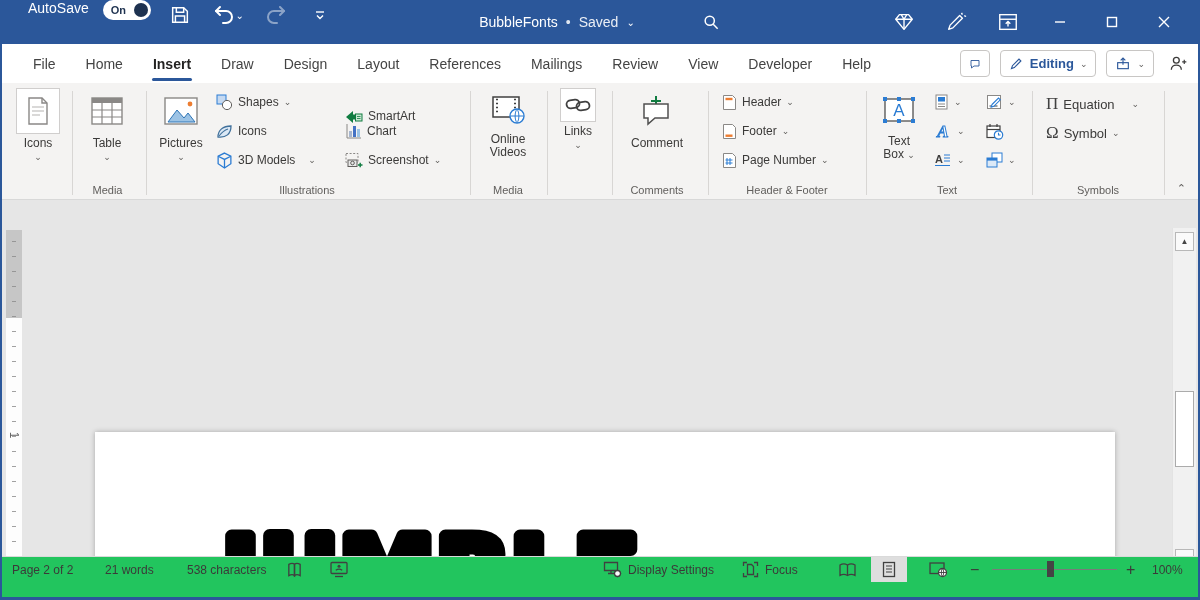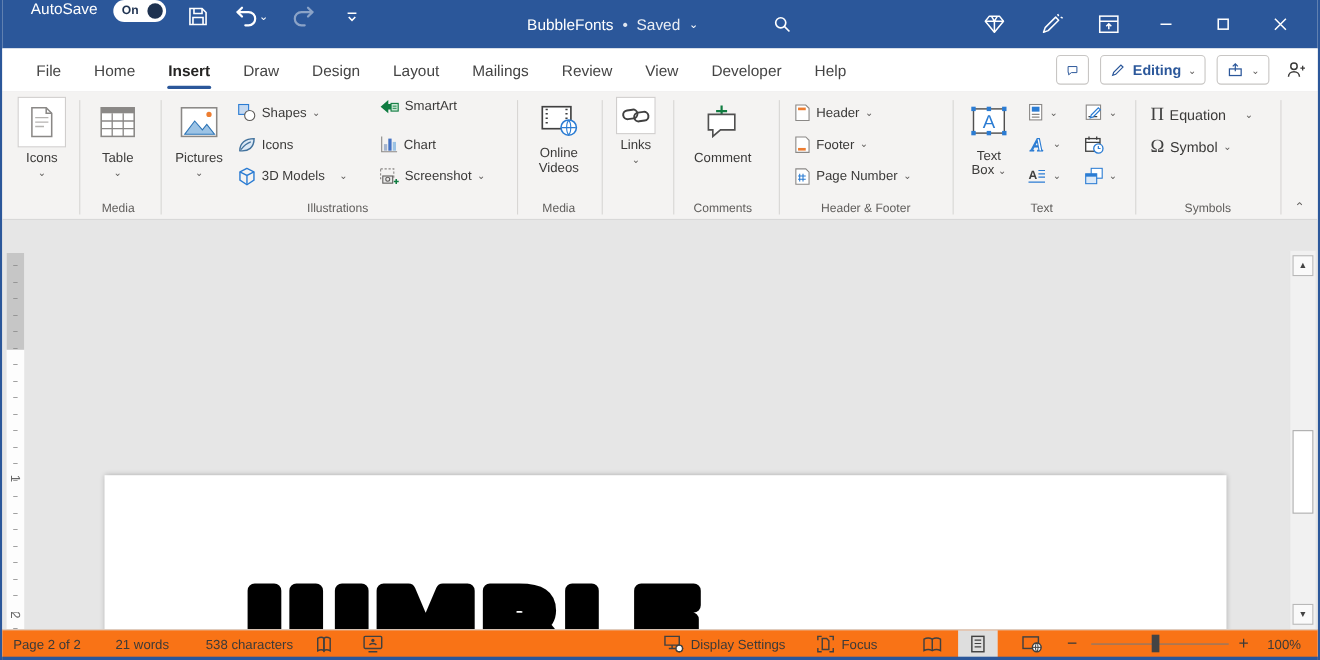--- a/index.html
+++ b/index.html
@@ -65,21 +65,21 @@
   
   .docarea { position:absolute; left:0; top:200px; width:100%; height:372px; background:#e6e6e6; }
   .page { position:absolute; left:93px; top:232px; width:1020px; height:340px; background:#fff; box-shadow:0 0 5px rgba(0,0,0,.28); }
 
   
   .scrollbar { position:absolute; right:2px; top:228px; width:24px; height:344px; background:#f1f1f1; border-left:1px solid #e3e3e3; }
   .sb-btn { position:absolute; left:2px; width:19px; height:19px; background:#fafafa; border:1px solid #b8b8b8; display:flex; align-items:center; justify-content:center; font-size:8px; color:#444; }
   .sb-thumb { position:absolute; left:2px; top:163px; width:19px; height:76px; background:#fff; border:1px solid #ababab; }
 
   
-  .statusbar { position:absolute; left:0; bottom:0; width:100%; height:28px; background:#f97316; border-top:1px solid #dadada; font-size:12px; color:#3b3a39; }
+  .statusbar { position:absolute; left:0; bottom:0; width:100%; height:44px; background:#22c55e; border-top:1px solid #dadada; font-size:12px; color:#3b3a39; }
   .statusbar::after { content:""; position:absolute; left:-2px; right:-2px; bottom:-0px; height:3px; background:#2b579a; }
   .st-item { position:absolute; top:0; height:25px; display:flex; align-items:center; gap:6px; cursor:default; }
   .viewbtn { position:absolute; top:0; width:36px; height:25px; display:flex; align-items:center; justify-content:center; }
   .viewbtn.sel { background:#dedede; }
   .zoomtrack { position:absolute; top:12px; width:125px; height:1px; background:#7a7a7a; }
   .zoomthumb { position:absolute; top:-8px; left:55px; width:7px; height:16px; background:#444; }
 
   svg { display:block; }
   .doc-text { user-select:none; }
 </style>
@@ -176,20 +176,21 @@
   </div>
 
   <div class="tabrow">
     <div class="tabs">
       <span class="tab">File</span>
       <span class="tab">Home</span>
       <span class="tab active">Insert</span>
       <span class="tab">Draw</span>
       <span class="tab">Design</span>
       <span class="tab">Layout</span>
+      <span class="tab">References</span>
       <span class="tab">Mailings</span>
       <span class="tab">Review</span>
       <span class="tab">View</span>
       <span class="tab">Developer</span>
       <span class="tab">Help</span>
     </div>
     <div class="tabrow-right">
       <span class="pill-btn" style="width:30px; justify-content:center">
         <svg width="16" height="16" viewBox="0 0 24 24" fill="none" stroke="#2b579a" stroke-width="1.8">
           <path d="M4 5h16v11H10l-5 4v-4H4z"></path>
@@ -279,21 +280,21 @@
     </div>
     <div class="smallbtn" style="left:214px; top:64px;">
       <svg width="17" height="17" viewBox="0 0 16 16" fill="none" stroke="#2b7cd3" stroke-width="1.2">
         <path d="M8 1l6 3v7l-6 4-6-4V4z"></path>
           <path d="M2 4l6 3 6-3M8 7v8"></path>
       </svg>
       <span>3D Models</span>
       <span class="chev-g" style="margin-left:8px">⌄</span>
     </div>
 
-    <div class="smallbtn" style="left:343px; top:0;">
+    <div class="smallbtn" style="left:343px; top:20px;">
       <svg width="18" height="16" viewBox="0 0 18 16">
         <path d="M1 9l7-6v3.5h3v5H8V15z" fill="#107c41"></path>
         <rect x="10.5" y="6" width="6.5" height="7" fill="#c9e8d3" stroke="#107c41"></rect>
         <path d="M12 8.5h3.5M12 10.5h3.5" stroke="#107c41" stroke-width="0.8"></path>
       </svg>
       <span>SmartArt</span>
     </div>
     <div class="smallbtn" style="left:343px; top:35px;">
       <svg width="17" height="16" viewBox="0 0 17 16">
         <path d="M2 1v14h14" stroke="#8a8886" fill="none"></path>

